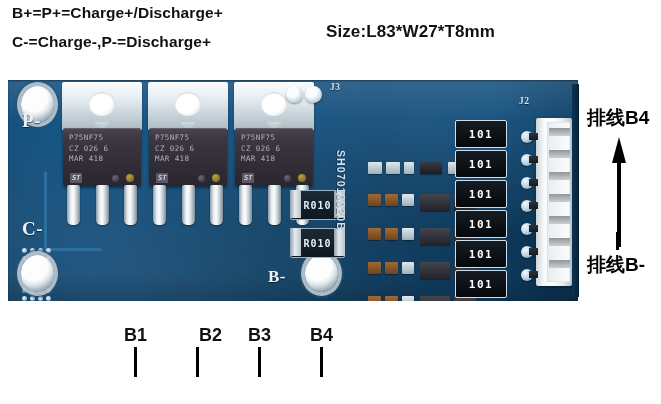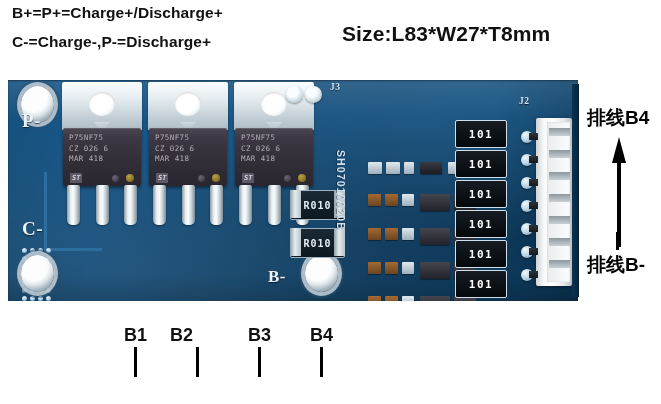--- a/index.html
+++ b/index.html
@@ -3,21 +3,21 @@
 <meta charset="utf-8">
 <style>
   html,body{margin:0;padding:0;background:#ffffff;}
   body{width:661px;height:404px;position:relative;overflow:hidden;
        font-family:"Liberation Sans","DejaVu Sans",sans-serif;color:#000;}
 
   
   .hdr{position:absolute;font-weight:700;color:#111;letter-spacing:.1px;white-space:nowrap;}
   #hdr-line1{left:12px;top:4px;font-size:15.5px;}
   #hdr-line2{left:12px;top:33px;font-size:15.5px;}
-  #hdr-size{left:342px;top:22px;font-size:21px;}
+  #hdr-size{left:326px;top:22px;font-size:17px;}
 
   
   #pcb{position:absolute;left:8px;top:80px;width:570px;height:221px;
        background:
          linear-gradient(180deg, rgba(255,255,255,.10) 0%, rgba(0,0,0,.00) 18%, rgba(0,0,0,.14) 88%, rgba(0,0,0,.30) 100%),
          linear-gradient(90deg,#16527f 0%,#17578a 14%,#155280 40%,#134d7b 66%,#12507f 85%,#0e4169 100%);
        box-shadow:0 1px 2px rgba(0,0,0,.45) inset;
        overflow:hidden;}
   
   #pcb:after{content:"";position:absolute;inset:0;pointer-events:none;
@@ -375,21 +375,21 @@
   </div>
 
   <div class="cell">
     
     
   </div>
 
   <div class="nodelbl" style="left:124px;top:20px;">B1</div>
   <div class="nodetick" style="left:134px;top:42px;height:30px;"></div>
 
-  <div class="nodelbl" style="left:170px;top:20px;">B2</div>
+  <div class="nodelbl" style="left:199px;top:20px;">B2</div>
   <div class="nodetick" style="left:196px;top:42px;height:30px;"></div>
 
   <div class="nodelbl" style="left:248px;top:20px;">B3</div>
   <div class="nodetick" style="left:258px;top:42px;height:30px;"></div>
 
   <div class="nodelbl" style="left:310px;top:20px;">B4</div>
   <div class="nodetick" style="left:320px;top:42px;height:30px;"></div>
 
 </div>
 

